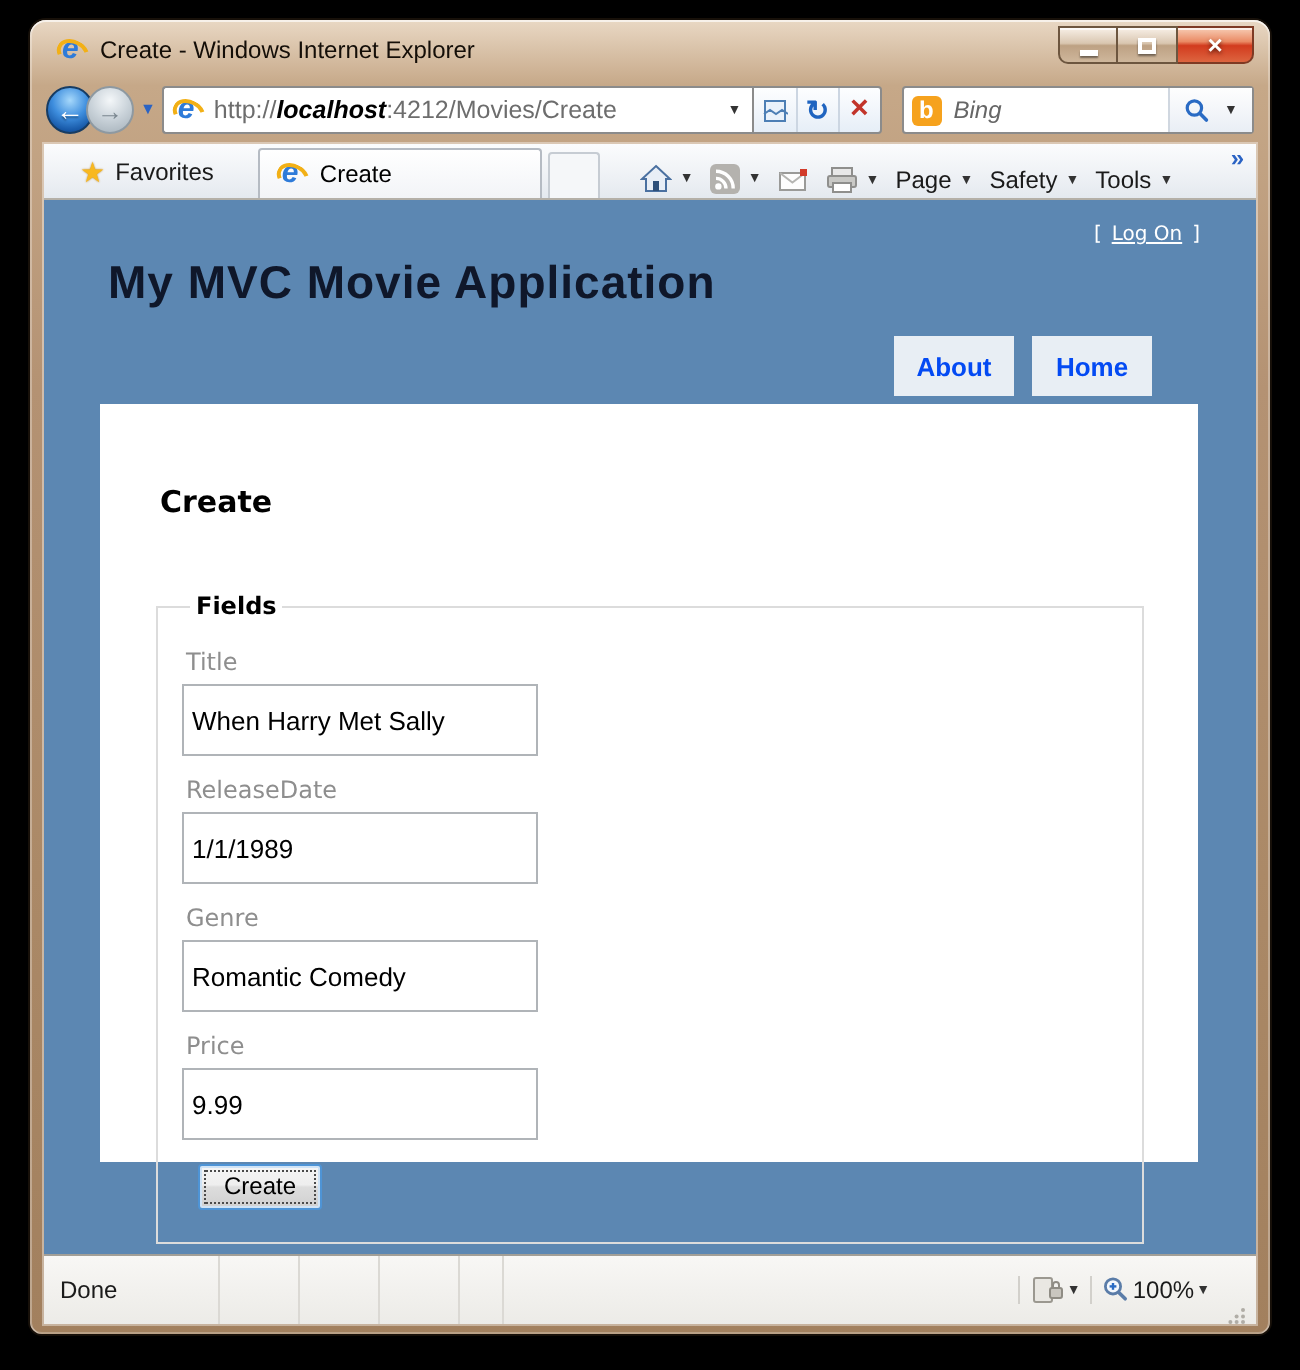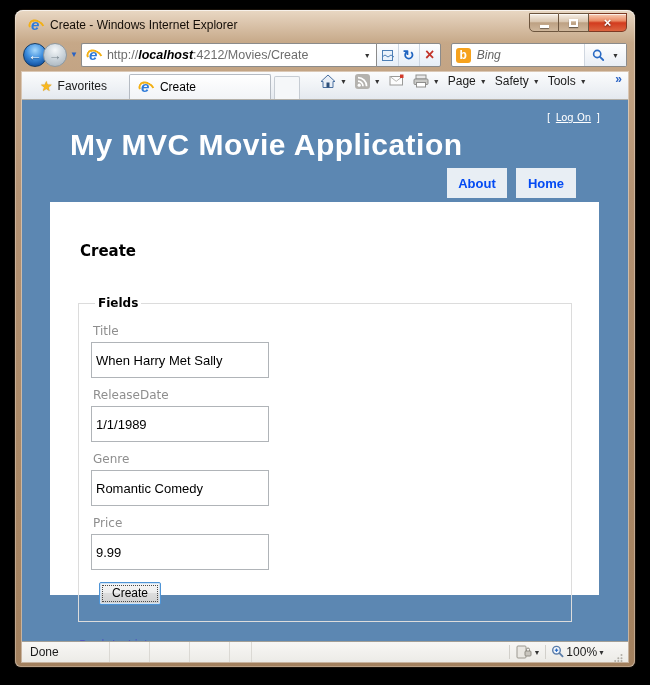--- a/index.html
+++ b/index.html
@@ -61,50 +61,50 @@
 
   
   .commandbar{height:28px;flex:none;background:linear-gradient(#fbfcfd,#eef1f5 60%,#e4e9ef);
     border-bottom:1px solid #b4b0a8;display:flex;align-items:stretch;position:relative;padding-left:6px;}
   .fav-button{display:flex;align-items:center;gap:5px;padding:0 12px;font-size:12px;color:#1a1a1a;cursor:pointer;}
   .star{color:#f8b81f;font-size:14px;text-shadow:0 0 1px #b67b11;}
   .tab{width:142px;margin:2px 0 0 10px;display:flex;align-items:center;gap:6px;background:linear-gradient(#fff,#f2f4f7);
     border:1px solid #b5bbc3;border-bottom:none;border-radius:2px 2px 0 0;padding:0 8px;font-size:12px;cursor:pointer;}
   .tab-stub{width:26px;margin:4px 0 0 3px;background:#f5f7f9;border:1px solid #c6ccd3;border-bottom:none;
     border-radius:2px 2px 0 0;cursor:pointer;}
-  .cmd-icons{margin-left:16px;display:flex;align-items:flex-start;gap:0;font-size:12px;color:#1a1a1a;}
+  .cmd-icons{margin-left:16px;display:flex;align-items:flex-end;gap:0;font-size:12px;color:#1a1a1a;}
   .cmd-btn{display:flex;align-items:center;gap:4px;padding:2px 4px;cursor:pointer;}
   .chevron-more{position:absolute;top:0;right:6px;color:#2a63c4;font-size:12px;font-weight:bold;cursor:pointer;}
 
   
   .viewport{flex:1;background:#5c87b2;position:relative;overflow:hidden;font-family:"DejaVu Sans",sans-serif;}
   .logon{position:absolute;top:12px;right:28px;color:#fff;font-size:10px;}
   .logon a{color:#fff;text-decoration:underline;cursor:pointer;margin:0 5px;}
-  .app-title{position:absolute;top:28px;left:48px;margin:0;color:#ffffff;font-size:30px;font-weight:bold;
+  .app-title{position:absolute;top:28px;left:32px;margin:0;color:#0f172a;font-size:23px;font-weight:bold;
     font-family:"Liberation Sans",sans-serif;letter-spacing:.5px;}
   .site-tabs{position:absolute;top:68px;right:52px;display:flex;gap:9px;}
   .site-tab{width:60px;height:30px;background:#e8eef4;color:#034af3;font:bold 13px "Liberation Sans",sans-serif;
     display:flex;align-items:center;justify-content:center;cursor:pointer;}
 
   .contentbox{position:absolute;left:28px;right:29px;top:102px;bottom:46px;background:#fff;
     padding:40px 27px 0 28px;color:#000;font-size:12px;}
   .page-h2{margin:0 0 36px 2px;font-size:15px;font-weight:bold;}
   fieldset{border:1px solid #dcdcdc;padding:4px 12px 16px;margin:0;}
   legend{font-weight:bold;font-size:12px;padding:0 3px;margin-left:4px;}
   .field-label{display:block;color:#8e8e8e;margin:10px 0 4px 2px;font-size:12px;}
   .field-input{width:178px;height:36px;border:1px solid #b0b4b8;font:13px "Liberation Sans",sans-serif;
     padding:1px 4px;color:#000;display:block;}
   .create-btn{position:relative;margin:12px 0 0 8px;padding:3px 12px 4px;font:12px "Liberation Sans",sans-serif;
     color:#000;background:linear-gradient(#f5f5f5,#eee 45%,#ddd 50%,#d0d0d0);
     border:1px solid #4e94d6;border-radius:2px;box-shadow:0 0 0 1px #cfe3f6 inset;cursor:pointer;}
   .create-btn::after{content:"";position:absolute;inset:2px;border:1px dotted #4a4a4a;}
   .back-link{display:inline-block;margin:16px 0 0 1px;color:#505abc;text-decoration:underline;font-size:12px;cursor:pointer;}
 
   
-  .statusbar{height:21px;flex:none;background:linear-gradient(#f8f7f5,#ecebe7);border-top:1px solid #a29f97;
+  .statusbar{height:35px;flex:none;background:linear-gradient(#f8f7f5,#ecebe7);border-top:1px solid #a29f97;
     display:flex;align-items:center;font-size:12px;color:#1a1a1a;padding-left:8px;position:relative;}
   .sb-done{width:80px;align-self:stretch;display:flex;align-items:center;border-right:1px solid #dbd9d4;}
   .sb-cell{align-self:stretch;border-right:1px solid #dbd9d4;}
   .sb-cell.w40{width:40px;} .sb-cell.w22{width:22px;}
   .sb-zone{display:flex;align-items:center;gap:6px;padding-left:8px;}
   .sb-right{position:absolute;right:5px;top:0;bottom:0;display:flex;align-items:center;gap:5px;}
   .sb-divider{width:1px;height:14px;background:#d2d0cb;}
   .sb-btn{display:flex;align-items:center;gap:1px;cursor:pointer;}
   .grip{margin-left:4px;align-self:flex-end;}
 

